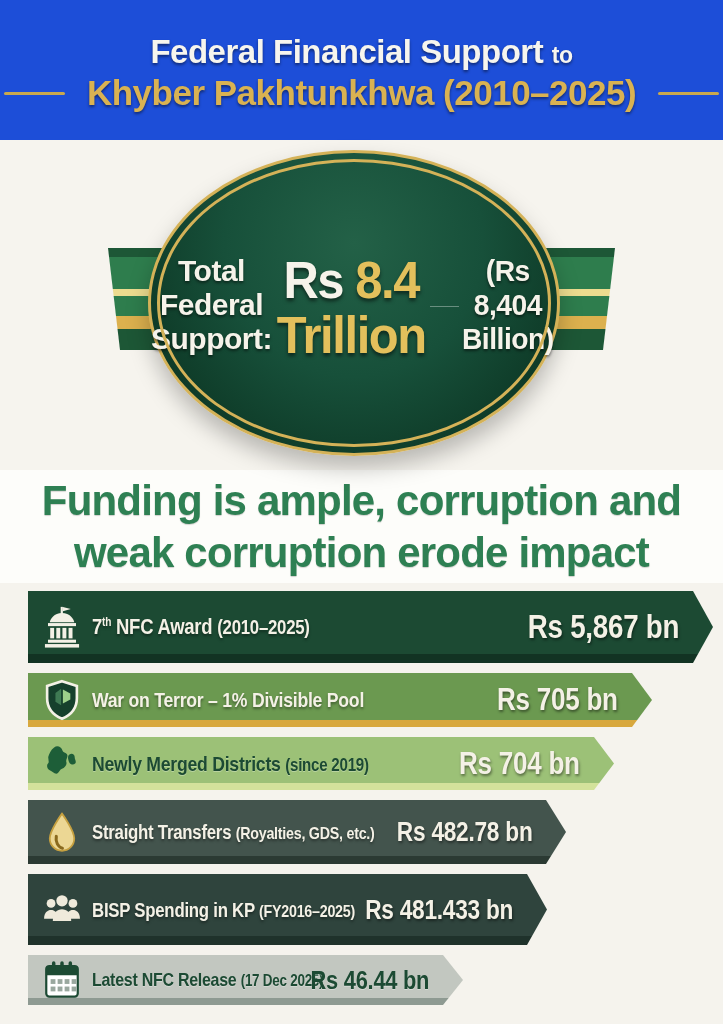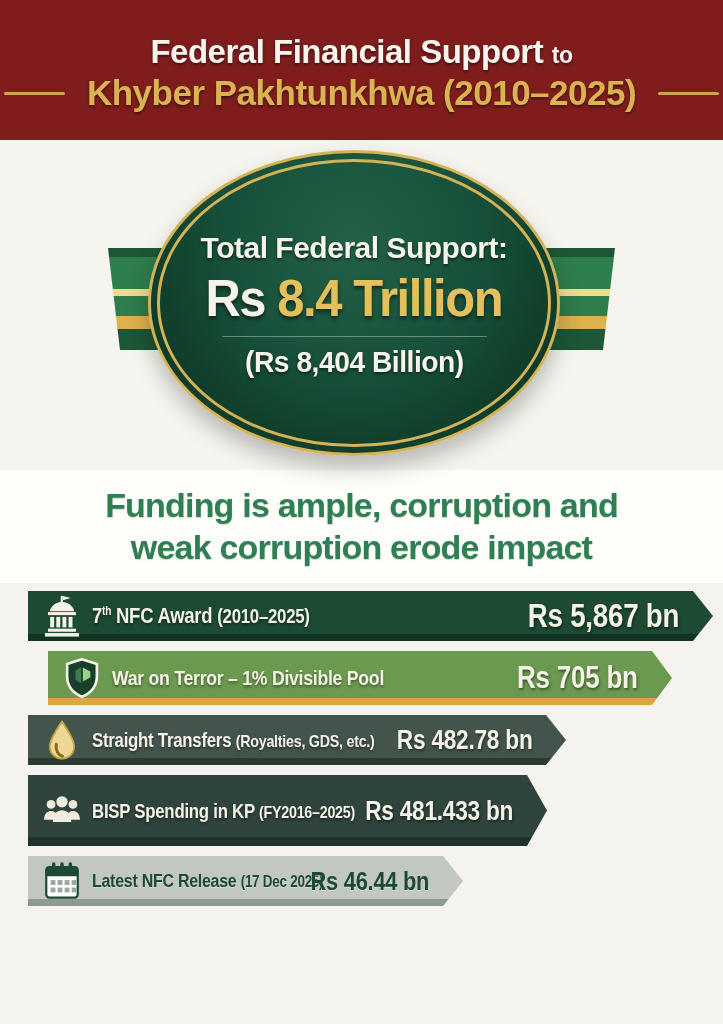--- a/index.html
+++ b/index.html
@@ -5,21 +5,21 @@
   * { margin:0; padding:0; box-sizing:border-box; }
   html,body { width:723px; height:1024px; overflow:hidden; }
   body {
     font-family:"Liberation Sans","DejaVu Sans",sans-serif;
     background:#f5f3ed;
     position:relative;
   }
 
   
   .header {
-    height:140px; background:#7f1d1d;
+    height:140px; background:#1d4ed8;
     display:flex; flex-direction:column; justify-content:center;
     text-align:center; box-shadow:0 3px 6px rgba(0,0,0,.25);
     padding-top:6px;
   }
   .title-1 {
     color:#f7f5ee; font-weight:bold; font-size:33px; letter-spacing:-0.5px;
     text-shadow:0 2px 3px rgba(0,0,0,.45);
   }
   .title-1 .small-to { font-size:23px; font-weight:bold; }
   .title-2-row { display:flex; align-items:center; margin-top:2px; padding:0 4px;gap:8px; }
@@ -42,21 +42,21 @@
       #1d5736 79%, #1d5736 100%);
     clip-path:polygon(0 0, 100% 0, calc(100% - 12px) 100%, 12px 100%);
     filter:drop-shadow(0 4px 4px rgba(0,0,0,.25));
   }
   .ellipse {
     position:absolute; left:148px; top:10px; width:412px; height:306px;
     border-radius:50%;
     background:radial-gradient(ellipse at 50% 30%, #236147 0%, #17503a 45%, #0e3a27 78%, #0a301f 100%);
     border:3px solid #d4b258;
     box-shadow:0 12px 22px rgba(0,0,0,.25);
-    display:flex; flex-direction:column; align-items:center; justify-content:center;
+    display:flex; flex-direction:row; align-items:center; justify-content:center;
     text-align:center; padding-top:4px;
   }
   .ellipse::after {
     content:""; position:absolute; inset:6px; border-radius:50%;
     border:3px solid #d4b258; pointer-events:none;
   }
   .badge-label {
     color:#f6f3ea; font-weight:bold; font-size:30px; letter-spacing:-0.5px;
     text-shadow:0 2px 3px rgba(0,0,0,.5);
   }
@@ -71,21 +71,21 @@
     color:#f6f3ea; font-weight:bold; font-size:30px; letter-spacing:-0.5px;
     text-shadow:0 2px 3px rgba(0,0,0,.5); transform:scaleX(.94);
   }
 
   
   .slogan-section {
     height:113px; background:#fdfdfa; text-align:center;
     display:flex; flex-direction:column; justify-content:center;
   }
   .slogan-line {
-    color:#2e8053; font-weight:bold; font-size:34px; letter-spacing:-0.8px;
+    color:#2e8053; font-weight:bold; font-size:42px; letter-spacing:-0.8px;
     line-height:1.22; text-shadow:0 1px 1px rgba(0,0,0,.18);
   }
 
   
   .bars-section { padding:8px 0 0 28px; background:#f5f3ed; height:441px; }
   .bar-row {
     position:relative; margin-bottom:10px;
     clip-path:polygon(0 0, calc(100% - 20px) 0, 100% 50%, calc(100% - 20px) 100%, 0 100%);
     filter:drop-shadow(0 3px 2px rgba(0,0,0,.28));
   }
@@ -134,50 +134,60 @@
     <div class="badge-sub">(Rs 8,404 Billion)</div>
   </div>
 </div>
 
 <div class="slogan-section">
   <div class="slogan-line">Funding is ample, corruption and</div>
   <div class="slogan-line">weak corruption erode impact</div>
 </div>
 
 <div class="bars-section">
-    <div class="bar-row" style="width: 685px; height: 50px; background: linear-gradient(rgb(28, 74, 51) 0%, rgb(28, 74, 51) 87%, rgb(18, 51, 35) 87%, rgb(18, 51, 35) 100%);">
+    <div class="bar-row" style="width: 685px; height: 72px; background: linear-gradient(rgb(28, 74, 51) 0%, rgb(28, 74, 51) 87%, rgb(18, 51, 35) 87%, rgb(18, 51, 35) 100%);">
       <span class="bar-icon">
         <svg viewBox="0 0 48 48" fill="#f4f1e6">
           <rect x="22.5" y="1" width="2.5" height="9"></rect>
           <path d="M25 1 l9 2.5 -9 2.5 z"></path>
           <path d="M24 8 C15 8 10.5 15 10 18.5 h28 C37.5 15 33 8 24 8 z"></path>
           <rect x="8" y="19.5" width="32" height="3.5"></rect>
           <rect x="10.5" y="25" width="4.5" height="12"></rect>
           <rect x="17.5" y="25" width="4.5" height="12"></rect>
           <rect x="24.5" y="25" width="4.5" height="12"></rect>
           <rect x="31.5" y="25" width="4.5" height="12"></rect>
           <rect x="8" y="38.5" width="32" height="3.5"></rect>
           <rect x="4.5" y="43.5" width="39" height="4"></rect>
         </svg>
       </span>
       <span class="bar-label" style="color:#f4f1e6;font-size:22px;text-shadow:0 2px 3px rgba(0,0,0,.4)">7<sup>th</sup>&nbsp;NFC Award <span class="note" style="font-size:20px">(2010–2025)</span></span>
       <span class="bar-value" style="color:#f4f1e6;font-size:33px;text-shadow:1px 2px 3px rgba(0,0,0,.45)">Rs 5,867 bn</span>
     </div>
-    <div class="bar-row" style="width: 624px; height: 54px; background: linear-gradient(rgb(107, 153, 80) 0%, rgb(107, 153, 80) 87%, rgb(216, 168, 62) 87%, rgb(216, 168, 62) 100%); margin-left: 20px;">
+    <div class="bar-row" style="width: 624px; height: 54px; background: linear-gradient(rgb(107, 153, 80) 0%, rgb(107, 153, 80) 87%, rgb(216, 168, 62) 87%, rgb(216, 168, 62) 100%);">
       <span class="bar-icon">
         <svg viewBox="0 0 48 48">
           <path d="M24 2.5 L41 8 V22 C41 33.5 33.5 41.5 24 45.5 C14.5 41.5 7 33.5 7 22 V8 Z" fill="#16402c" stroke="#f4f1e6" stroke-width="3"></path>
           <path d="M23 11 v19 l-6.5 -4 V16 z" fill="#3f7a53"></path>
           <path d="M25 12 l8.5 4.5 v7 l-8.5 4.5 z" fill="#9ed08a"></path>
         </svg>
       </span>
       <span class="bar-label" style="color:#f4f1e6;font-size:21px;text-shadow:0 2px 3px rgba(0,0,0,.4)">War on Terror – 1% Divisible Pool</span>
       <span class="bar-value" style="color:#f4f1e6;font-size:31px;text-shadow:1px 2px 3px rgba(0,0,0,.45)">Rs 705 bn</span>
     </div>
-    <div class="bar-row" style="width: 538px; height: 50px; background: linear-gradient(rgb(67, 84, 77) 0%, rgb(67, 84, 77) 87%, rgb(43, 58, 51) 87%, rgb(43, 58, 51) 100%);">
+    <div class="bar-row" style="width: 586px; height: 53px; background: linear-gradient(rgb(156, 193, 119) 0%, rgb(156, 193, 119) 87%, rgb(211, 226, 155) 87%, rgb(211, 226, 155) 100%);">
+      <span class="bar-icon">
+        <svg viewBox="0 0 48 48" fill="#1d5e38">
+          <path d="M15 5 c4.5 -3 8.5 0.5 9.5 3.5 c1 3 4.5 2 5.5 5 c1 3 -2 5.5 -1 8.5 c1 3 -2 6.5 -5 7.5 c-3 1 -3.5 5.5 -6.5 5.5 c-3 0 -4.5 -3 -7.5 -4 c-3 -1 -4 -5.5 -2 -7.5 c2 -2 -0.5 -5.5 0.5 -8.5 c1 -3 2.5 -7 6.5 -10 z"></path>
+          <path d="M32.5 13 c3 -2 6 0 6 3 c0 3 2.5 5.5 0.5 7.5 c-2 2 -5.5 1 -6.5 -1 c-1 -2 -3 -7.5 0 -9.5 z"></path>
+        </svg>
+      </span>
+      <span class="bar-label" style="color:#1c4a33;font-size:21px;text-shadow:0 1px 0 rgba(255,255,255,.3)">Newly Merged Districts <span class="note" style="font-size:18px">(since 2019)</span></span>
+      <span class="bar-value" style="color:#f4f1e6;font-size:31px;text-shadow:1px 2px 3px rgba(0,0,0,.45)">Rs 704 bn</span>
+    </div>
+    <div class="bar-row" style="width: 538px; height: 64px; background: linear-gradient(rgb(67, 84, 77) 0%, rgb(67, 84, 77) 87%, rgb(43, 58, 51) 87%, rgb(43, 58, 51) 100%);">
       <span class="bar-icon">
         <svg viewBox="0 0 48 48">
           <path d="M24 3 C24 3 10 22 10 31.5 a14 14 0 0 0 28 0 C38 22 24 3 24 3 z" fill="#ecd794" stroke="#c5a040" stroke-width="2"></path>
           <path d="M17.5 29 a9 11 0 0 0 7 13.5" stroke="#8a6a1e" stroke-width="3.5" fill="none" stroke-linecap="round"></path>
         </svg>
       </span>
       <span class="bar-label" style="color:#f4f1e6;font-size:20px;text-shadow:0 2px 3px rgba(0,0,0,.4)">Straight Transfers <span class="note" style="font-size:17px">(Royalties, GDS, etc.)</span></span>
       <span class="bar-value" style="color:#f4f1e6;font-size:27px;text-shadow:1px 2px 3px rgba(0,0,0,.45)">Rs 482.78 bn</span>
     </div>
     <div class="bar-row" style="width: 519px; height: 71px; background: linear-gradient(rgb(47, 68, 61) 0%, rgb(47, 68, 61) 87%, rgb(31, 50, 43) 87%, rgb(31, 50, 43) 100%);">

